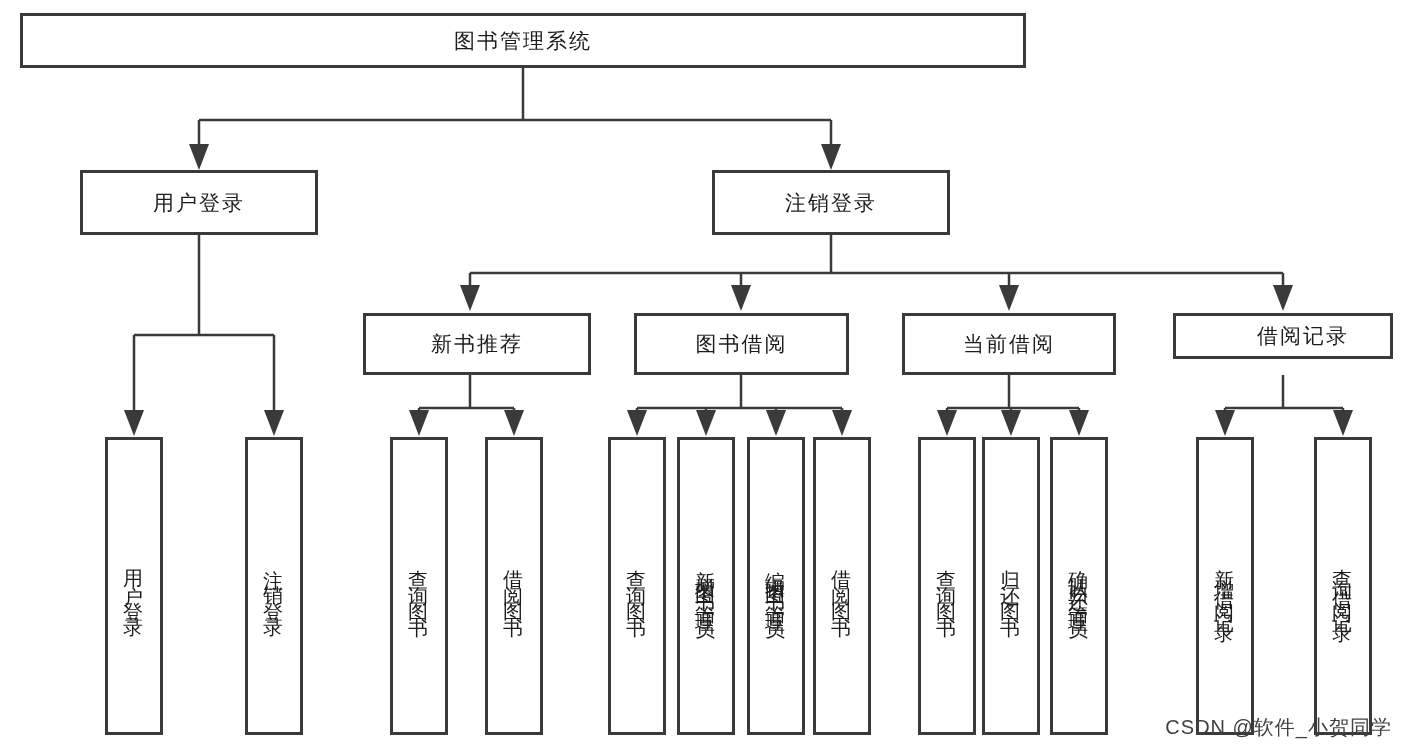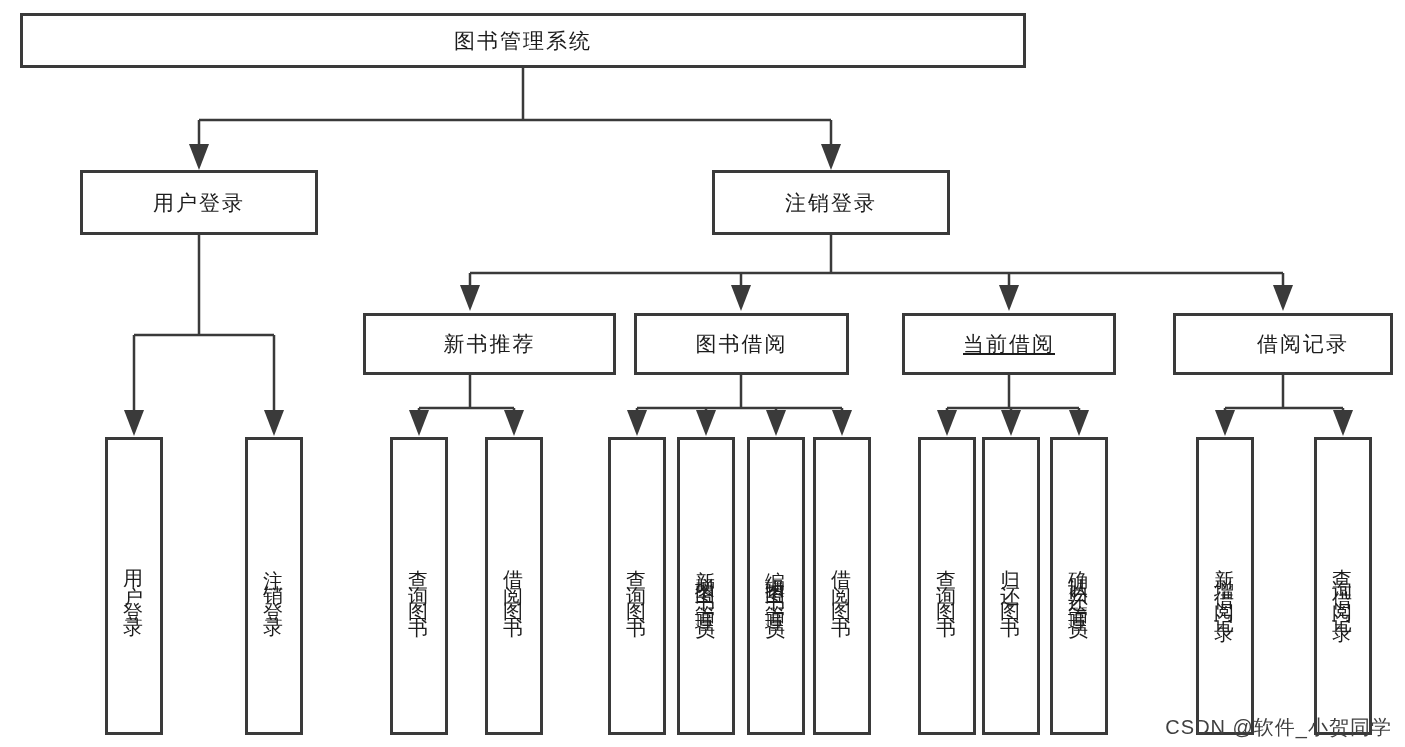--- a/index.html
+++ b/index.html
@@ -24,24 +24,24 @@
     display: flex;
     align-items: center;
     justify-content: center;
     color: #1c1c1c;
     z-index: 1;
   }
   .hnode { font-size: 21px; letter-spacing: 2px; white-space: nowrap; }
   #root            { left: 20px;   top: 13px;  width: 1006px; height: 55px; }
   #n-user-login    { left: 80px;   top: 170px; width: 238px;  height: 65px; }
   #n-book-mgmt     { left: 712px;  top: 170px; width: 238px;  height: 65px; }
-  #n-new-book      { left: 363px;  top: 313px; width: 253px;  height: 62px; }
+  #n-new-book      { left: 363px;  top: 313px; width: 228px;  height: 62px; }
   #n-book-borrow   { left: 634px;  top: 313px; width: 215px;  height: 62px; }
-  #n-current-borrow{ left: 902px;  top: 313px; width: 214px;  height: 62px; text-decoration: underline; }
-  #n-borrow-records{ left: 1173px; top: 313px; width: 220px;  height: 62px; padding-left: 40px; }
+  #n-current-borrow{ left: 902px;  top: 313px; width: 214px;  height: 62px; }
+  #n-borrow-records{ left: 1173px; top: 313px; width: 220px;  height: 46px; padding-left: 40px; }
   .leaf {
     top: 437px;
     width: 58px;
     height: 298px;
     font-size: 20px;
   }
   .leaf span {
     writing-mode: vertical-rl;
     text-orientation: mixed;
     white-space: nowrap;

